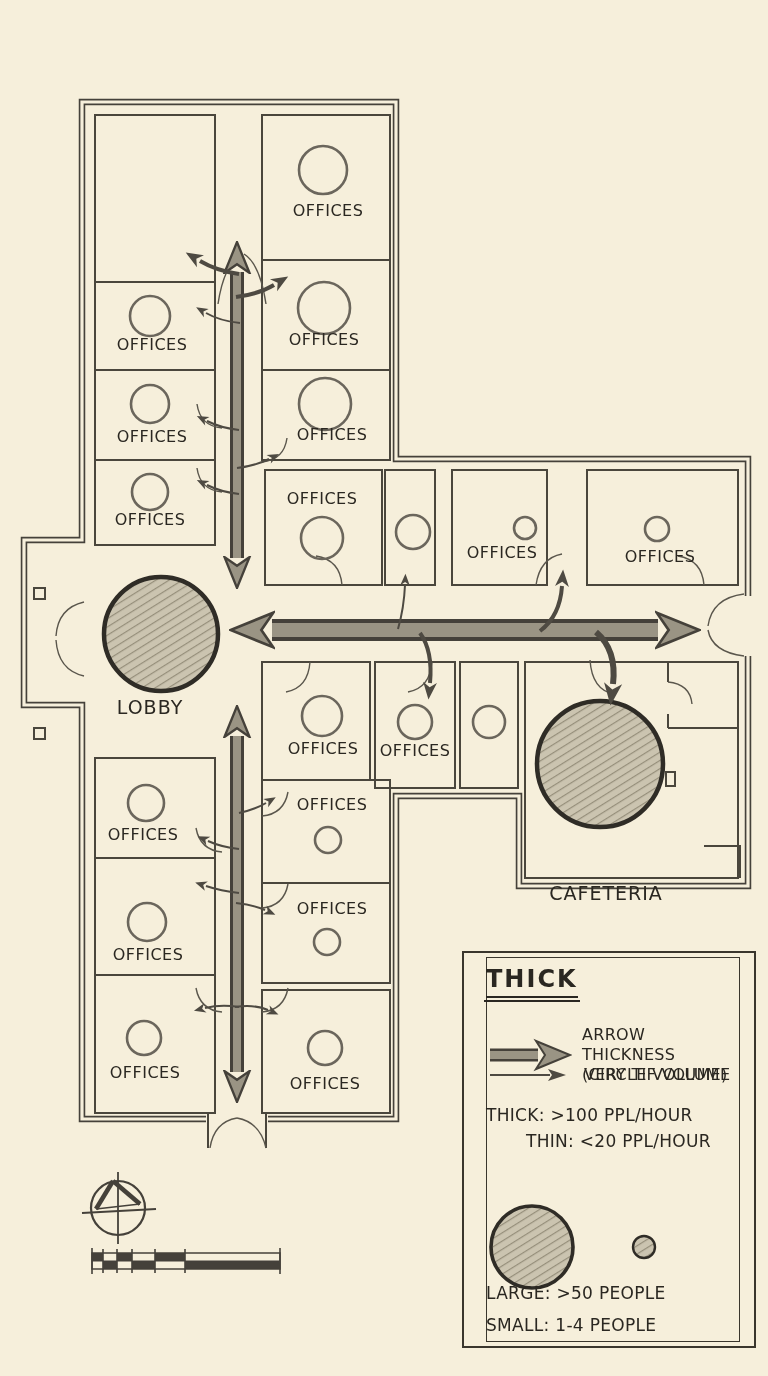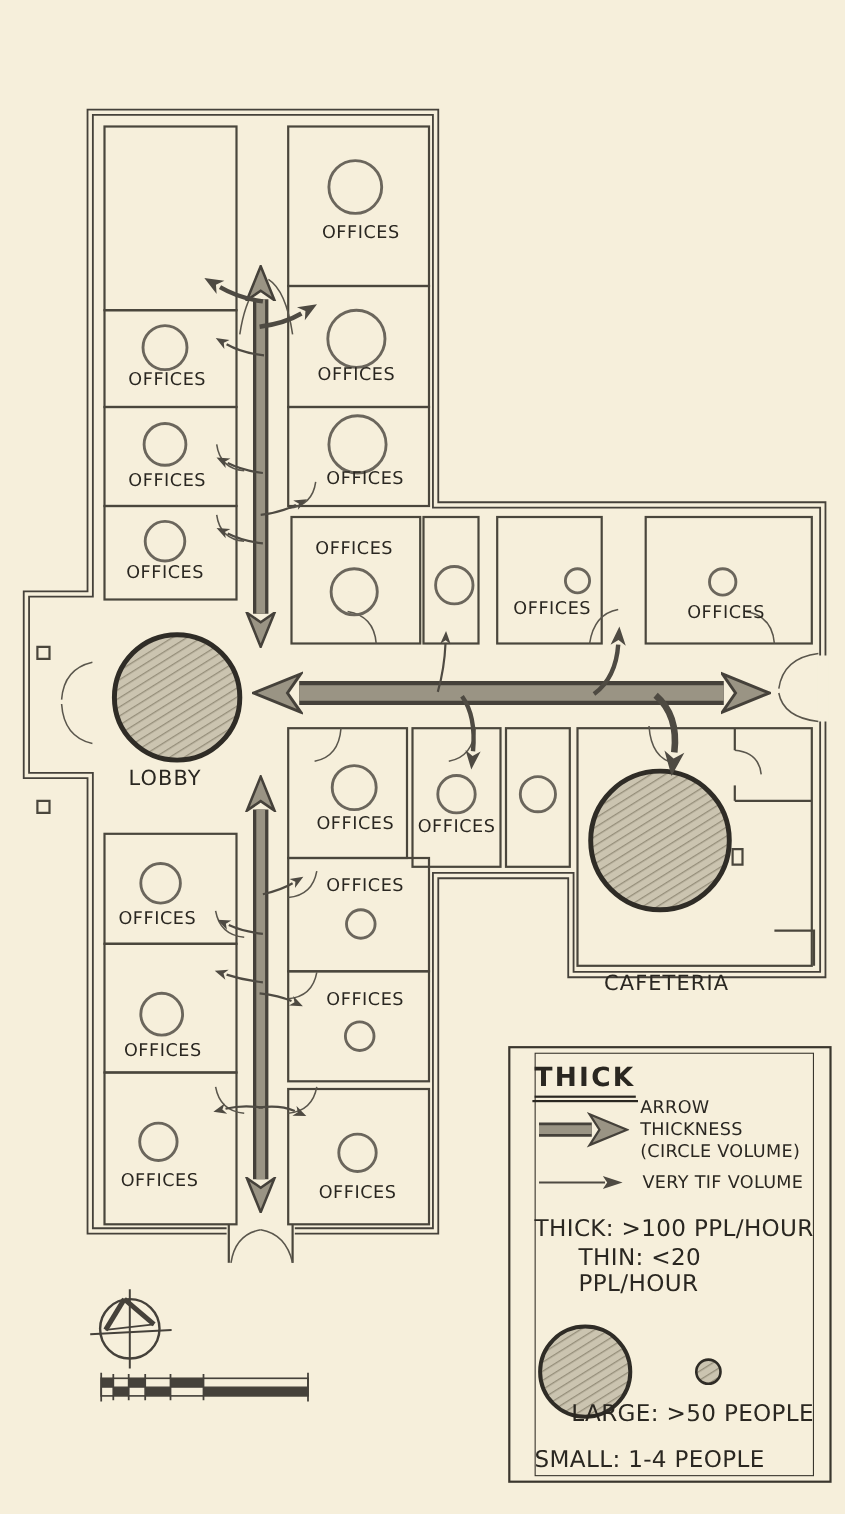--- a/index.html
+++ b/index.html
@@ -29,29 +29,29 @@
 
   
   .legend{position:absolute;left:462px;top:951px;width:294px;height:397px;
           border:2.5px solid #3a362d;box-sizing:border-box;background:var(--bg);}
   .legend-inner{position:absolute;inset:4px;border:1.6px solid #3a362d;pointer-events:none;}
   .legend > div{position:absolute;left:22px;right:14px;}
   .legend-title{top:12px;font-size:24px;font-weight:bold;letter-spacing:2px;}
   .u2{position:relative;padding-bottom:3px;border-bottom:2px solid #2a2721;display:inline-block;}
   .u2::after{content:"";position:absolute;left:-2px;right:-2px;bottom:-6px;border-top:2px solid #2a2721;}
   .lrow{display:flex;align-items:center;gap:10px;}
-  .row-thick{top:44px;}
+  .row-thick{top:72px;}
   .row-thin{top:112px;}
   .ltext{font-size:16px;letter-spacing:.3px;line-height:1.25;}
-  .lline{font-size:21px;letter-spacing:.3px;}
+  .lline{font-size:17px;letter-spacing:.3px;}
   .rate1{top:152px;} .rate2{top:178px;padding-left:40px;}
   .chead{top:212px;font-size:19px;font-weight:bold;letter-spacing:1px;display:flex;gap:10px;align-items:flex-start;}
   .csub{font-size:15.5px;font-weight:normal;width:122px;display:inline-block;line-height:1.3;letter-spacing:.2px;}
   .crow{top:248px;display:flex;align-items:center;gap:52px;}
-  .rule1{top:320px;text-align:right;} .rule2{top:362px;}
+  .rule1{top:330px;} .rule2{top:362px;}
 </style>
 </head>
 <body>
 
 <div class="stage">
 
   <svg id="plan" width="768" height="1376" viewBox="0 0 768 1376">
     <defs>
       <pattern id="hatch" width="7" height="7" patternUnits="userSpaceOnUse" patternTransform="rotate(58)">
         <rect width="7" height="7" fill="#cbc4b0"></rect>

